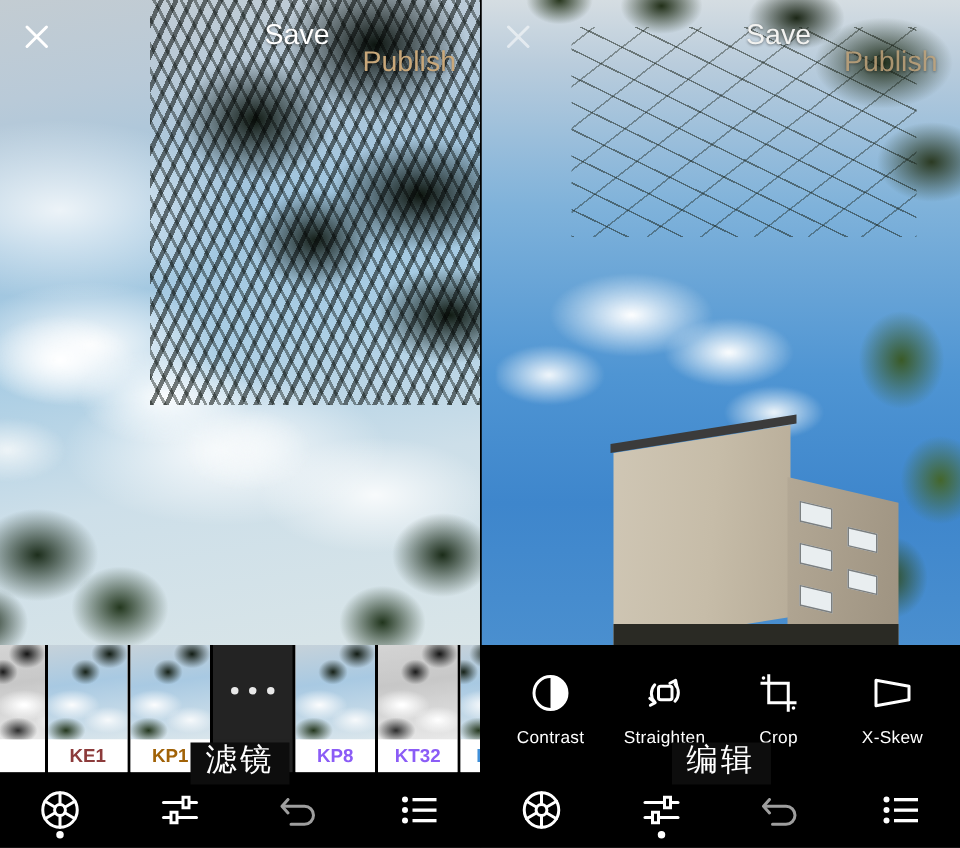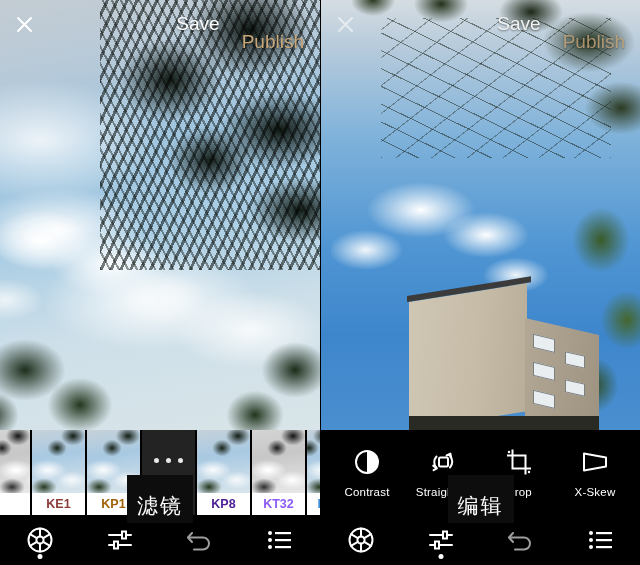--- a/index.html
+++ b/index.html
@@ -142,21 +142,21 @@
   .act-save { color: #ffffff; text-shadow: 0 1px 2px rgba(0,0,0,.45); cursor: pointer; }
   .act-publish { color: #c9a87a; text-shadow: 0 1px 2px rgba(0,0,0,.45); cursor: pointer; margin-top: 35px; }
   .panel.right .act-save { color: #f2f2f0; }
   .panel.right .act-publish { color: #bfa279; opacity: .85; }
   .panel.right .close-btn svg { opacity: .55; }
 
   .mode-label {
     position: absolute; left: 50%; transform: translateX(-50%);
     bottom: 42px; z-index: 6;
     background: #0d0d0d; color: #ffffff;
-    padding: 20px 10px 5px; font-size: 21px; line-height: 1.1;
+    padding: 0 10px 5px; font-size: 21px; line-height: 1.1;
     letter-spacing: 2px;
     font-family: "DejaVu Sans", "Liberation Sans", sans-serif;
   }
 
   
   .filmstrip {
     position: absolute; left: 0; top: 430px; width: 320px; height: 85px;
     background: #000; display: flex; align-items: stretch; overflow: hidden;
   }
   .fthumb {
@@ -271,21 +271,21 @@
         <div class="dots">
             <i></i>
             <i></i>
             <i></i>
           </div>
         <div class="flabel">KP4</div>
       </div>
 
       <div class="fthumb">
         <div class="img"></div>
-        <div class="flabel" style="color:#4c1d95">KP8</div>
+        <div class="flabel" style="color:#8b5cf6">KP8</div>
       </div>
 
       <div class="fthumb mono">
         <div class="img"></div>
         <div class="flabel" style="color:#8b5cf6;filter:none">KT32</div>
       </div>
 
       <div class="fthumb partial">
         <div class="img"></div>
         <div class="flabel" style="color:#3f8fd8">K</div>

